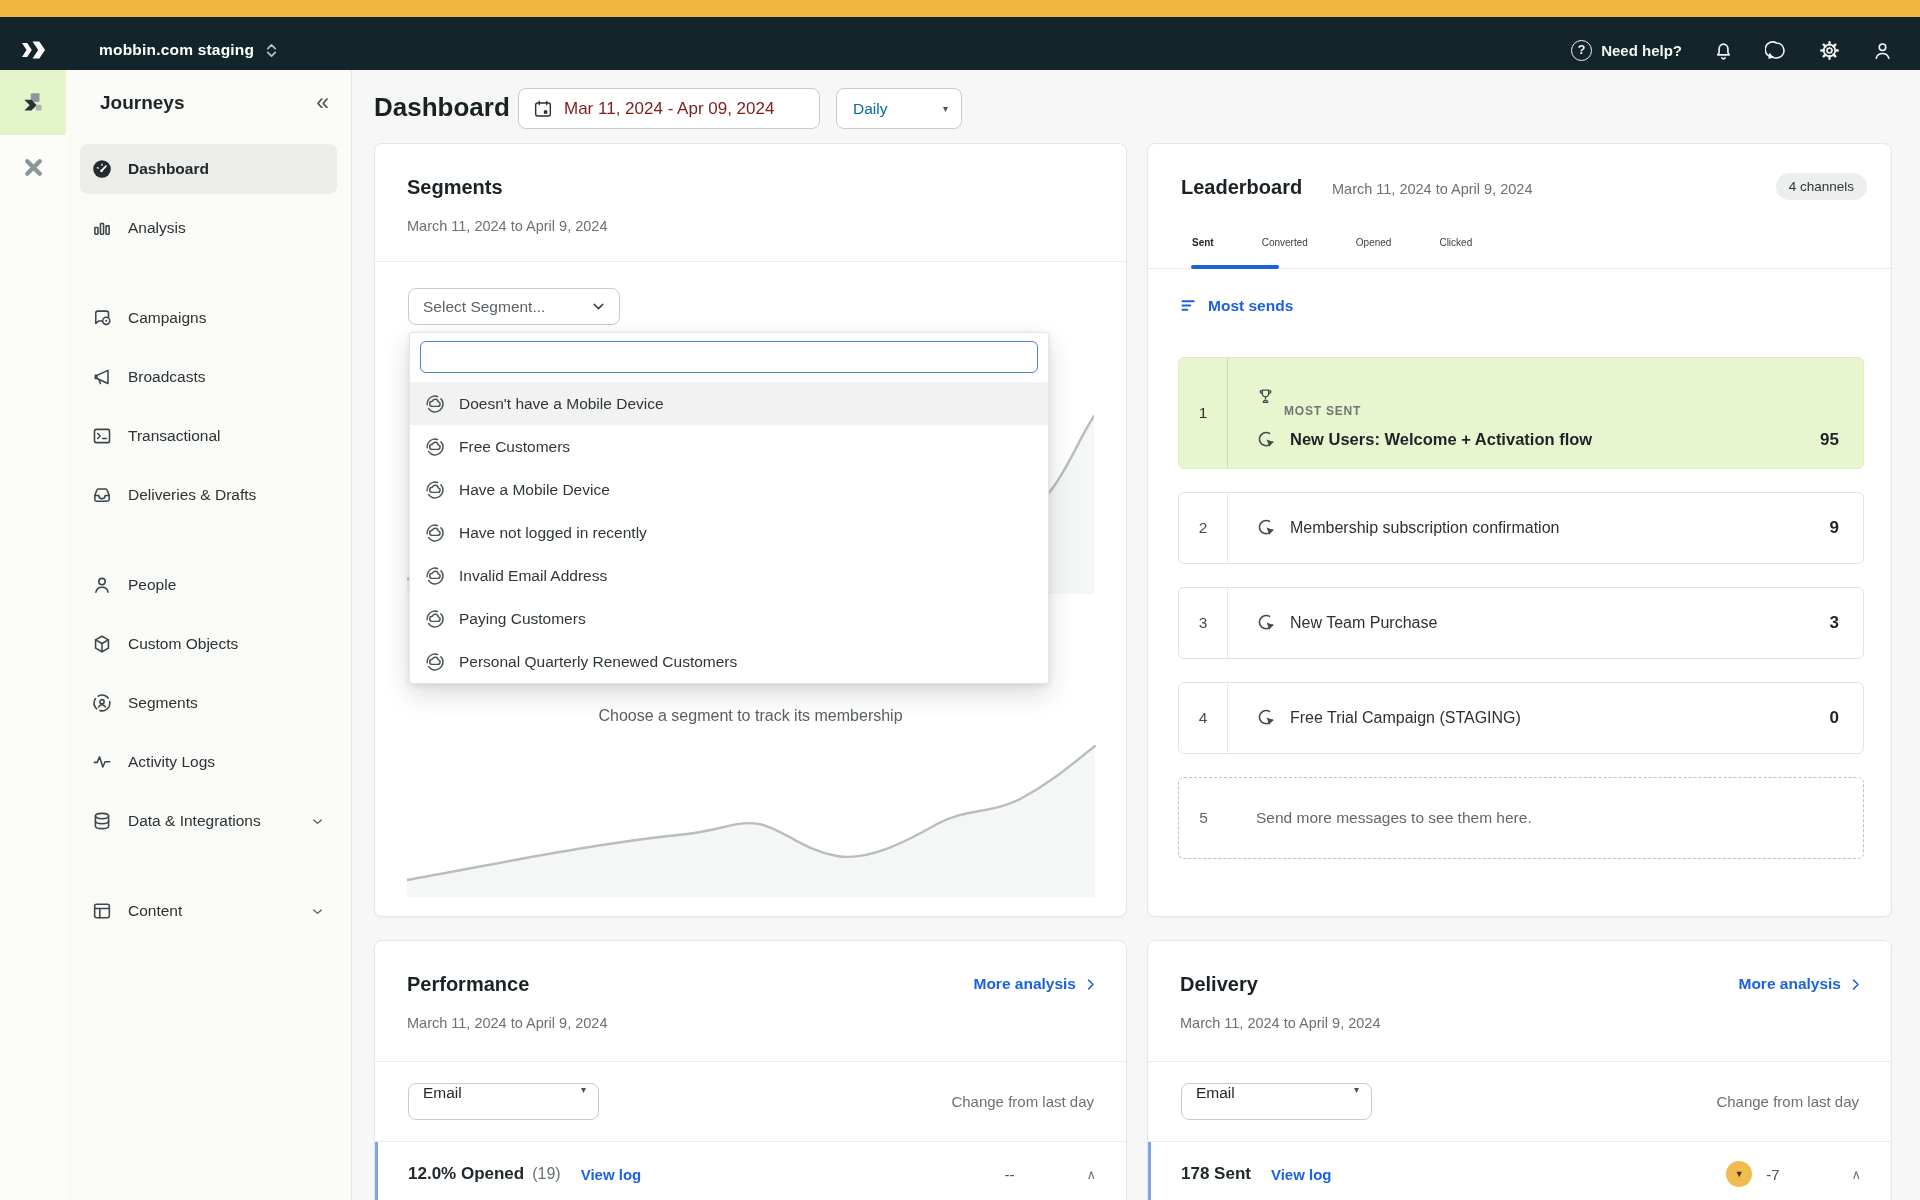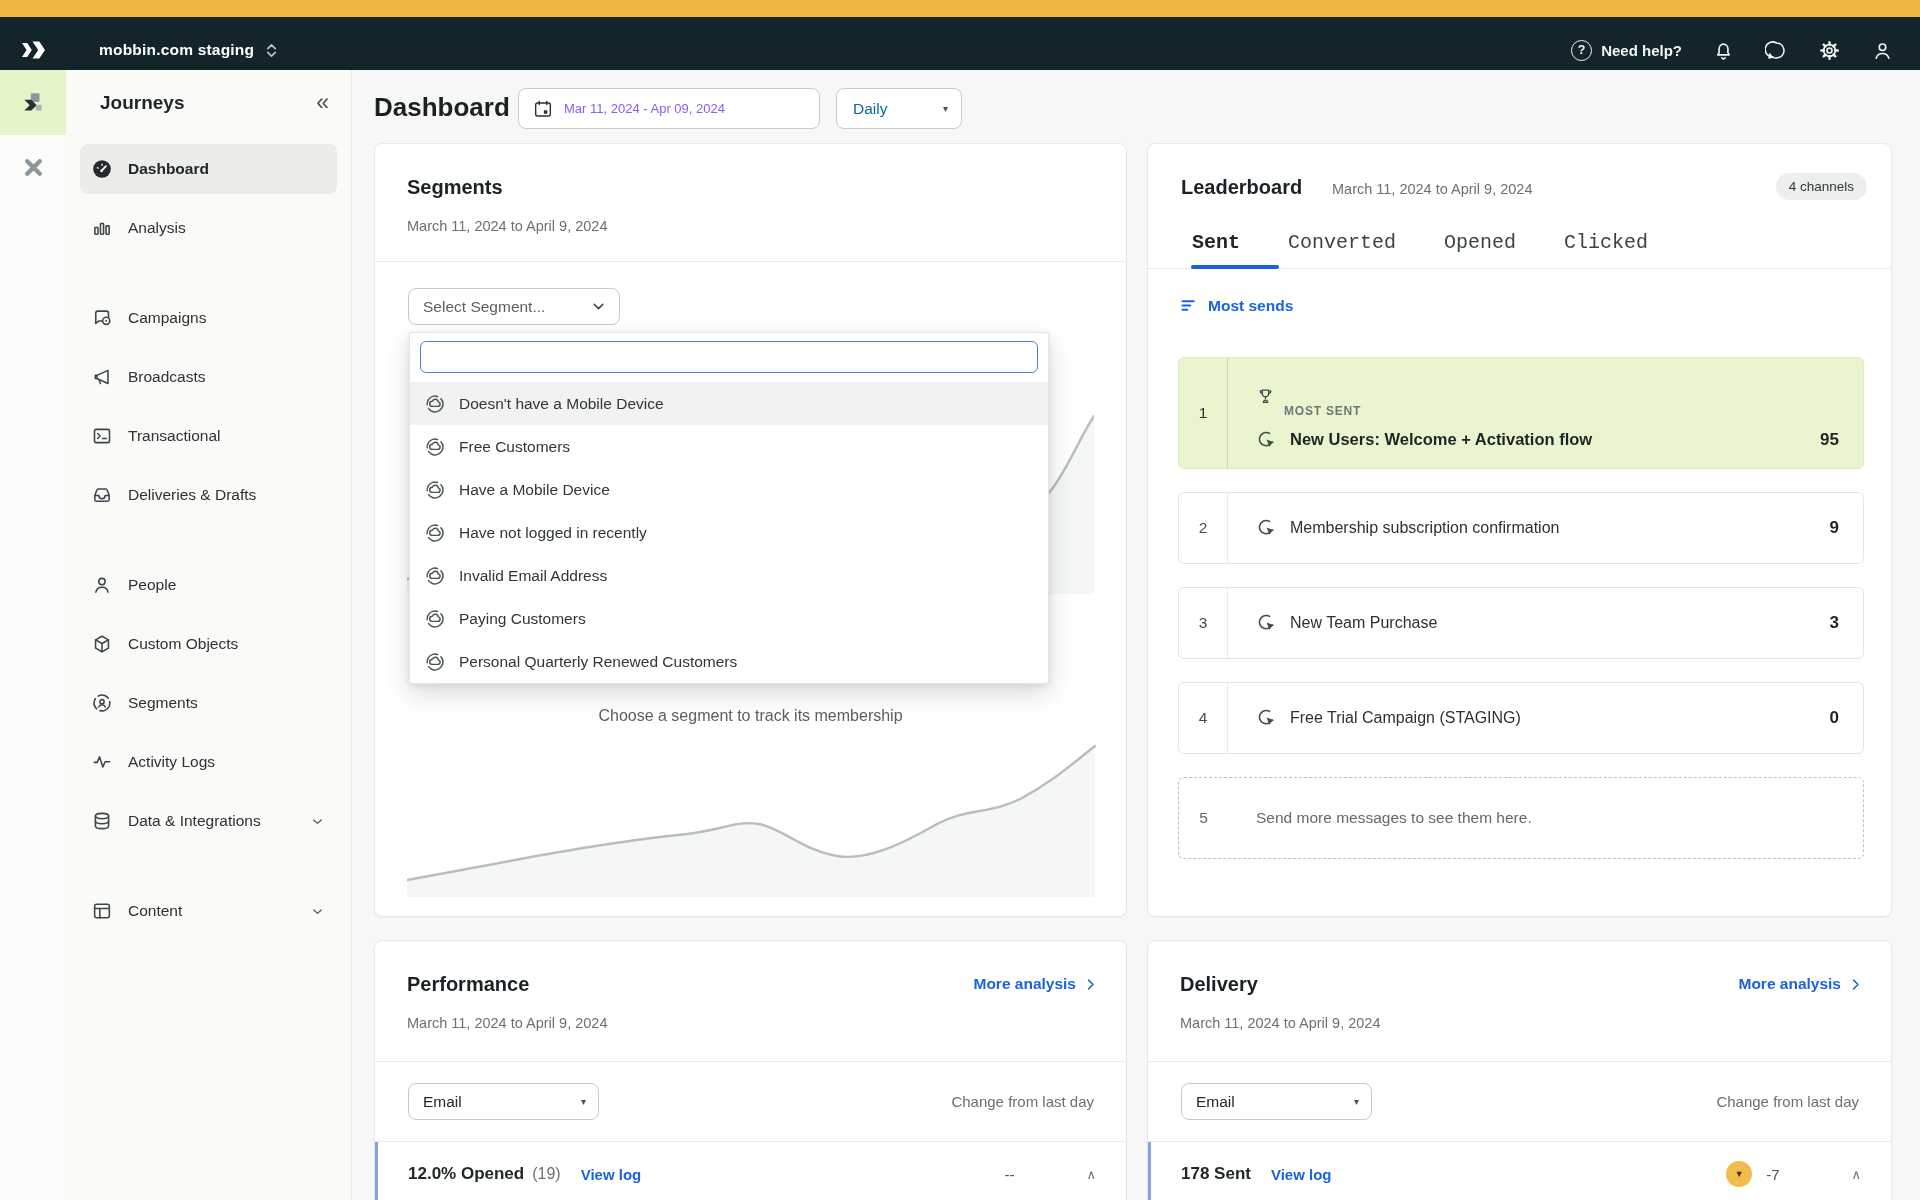--- a/index.html
+++ b/index.html
@@ -43,21 +43,21 @@
   .nav-label { margin-left:15px; font-size:15.5px; }
   .nav-chevron { margin-left:auto; width:15px; height:15px; }
   .snv { fill:none; stroke:#3C474C; stroke-width:1.7; stroke-linecap:round; stroke-linejoin:round; }
 
   
   .main { position:absolute; left:352px; top:70px; right:0; bottom:0; background:#F6F7F6; }
   .page-title { position:absolute; left:22px; top:22px; font-size:26px; font-weight:700; color:#1A2123; }
   .date-btn { position:absolute; left:166px; top:18px; width:302px; height:41px; background:#fff;
               border:1px solid #C8CBCC; border-radius:8px; display:flex; align-items:center;
               gap:11px; padding:0 14px; cursor:pointer; }
-  .date-btn-label { font-size:13px; font-weight:500; color:#8b5cf6; }
+  .date-btn-label { font-size:17px; font-weight:500; color:#7f1d1d; }
   .daily-select { position:absolute; left:484px; top:18px; width:126px; height:41px; background:#fff;
               border:1px solid #C8CBCC; border-radius:8px; display:flex; align-items:center;
               padding:0 13px 0 16px; cursor:pointer; }
   .daily-label { font-size:15.5px; font-weight:500; color:#0369a1; }
   .mini-caret { margin-left:auto; font-size:10px; color:#4A5257; }
 
   .card { position:absolute; background:#fff; border:1px solid #E7E8E6; border-radius:8px;
           box-shadow:0 1px 2px rgba(16,24,32,.04); }
   .card.segments    { left:22px;  top:73px;  width:753px; height:774px; }
   .card.leaderboard { left:795px; top:73px;  width:745px; height:774px; }
@@ -87,21 +87,21 @@
   .dd-option .opt-icon { width:22px; height:22px; flex:0 0 22px; }
   .dd-option .opt-label { margin-left:13px; font-size:15.5px; color:#2F373B; }
 
   
   .lb-title { position:absolute; left:33px; top:32px; font-size:20px; font-weight:700; color:#1B2225; }
   .lb-date  { position:absolute; left:184px; top:37px; font-size:14.5px; color:#6A7176; }
   .lb-badge { position:absolute; right:24px; top:29px; background:#EDEFEF; color:#30373B; font-size:13.5px;
               padding:6px 13px; border-radius:15px; }
   .lb-tabs { position:absolute; left:0; right:0; top:83px; height:42px; border-bottom:1px solid #E8E9E8;
              display:flex; align-items:flex-end; gap:48px; padding:0 0 0 44px; }
-  .lb-tab { position:relative; padding-bottom:14px; font-size:20px; color:#3A4349; cursor:pointer;font-family:Liberation Mono, monospace; }
+  .lb-tab { position:relative; padding-bottom:20px; font-size:10px; color:#3A4349; cursor:pointer; }
   .lb-tab.active { font-weight:700; color:#20262A; }
   .lb-tab.active::after { content:""; position:absolute; left:-1px; bottom:-1px; width:88px; height:4px;
                           background:#1B63D9; border-radius:2px; }
   .lb-sort { position:absolute; left:31px; top:152px; display:flex; align-items:center; gap:10px; cursor:pointer; }
   .lb-sort-label { font-size:15.5px; font-weight:600; color:#1B63D9; }
   .lb-rows { position:absolute; left:30px; right:27px; top:213px; }
   .lb-row { display:flex; align-items:stretch; border:1px solid #E3E5E5; border-radius:6px; background:#fff; cursor:pointer; }
   .lb-row + .lb-row { margin-top:23px; }
   .lb-row.top { height:112px; background:#E9F5CF; border-color:#DDEDBE; }
   .lb-row.mid { height:72px; }
@@ -121,21 +121,21 @@
   .cmp-icon { width:22px; height:22px; flex:0 0 22px; }
   .trophy-icon { width:19px; height:19px; }
 
   
   .pd-title { position:absolute; left:32px; top:32px; font-size:20px; font-weight:700; color:#1B2225; }
   .pd-more { position:absolute; right:28px; top:34px; display:flex; align-items:center; gap:7px; cursor:pointer; }
   .pd-more-label { font-size:15.5px; font-weight:600; color:#1B63D9; }
   .pd-date { position:absolute; left:32px; top:74px; font-size:14.5px; color:#6A7176; }
   .pd-div1 { position:absolute; left:0; right:0; top:120px; border-top:1px solid #EBECEA; }
   .pd-select { position:absolute; left:33px; top:142px; width:191px; height:37px; border:1px solid #C7CBCC;
-               border-radius:8px; display:flex; align-items:center; padding:0 12px 0 14px; background:#fff; cursor:pointer; }
+               border-radius:8px; display:flex; padding:0 12px 0 14px; background:#fff; cursor:pointer; }
   .pd-select-label { font-size:15.5px; color:#22282B; }
   .pd-change-label { position:absolute; right:32px; top:152px; font-size:15px; color:#6A7176; }
   .pd-div2 { position:absolute; left:0; right:0; top:200px; border-top:1px solid #EBECEA; }
   .metric-row { position:absolute; left:0; right:0; top:200px; height:66px; display:flex; align-items:center;
                 padding:0 30px 0 33px; }
   .metric-accent { position:absolute; left:0; top:1px; bottom:0; width:3px; background:#7FA3E8; }
   .metric-main { font-size:17px; font-weight:700; color:#21282B; }
   .metric-count { margin-left:8px; font-size:16px; color:#6A7176; }
   .metric-viewlog { margin-left:20px; font-size:15px; font-weight:600; color:#1B63D9; cursor:pointer; }
   .metric-change { margin-left:auto; display:flex; align-items:center; gap:14px; }

